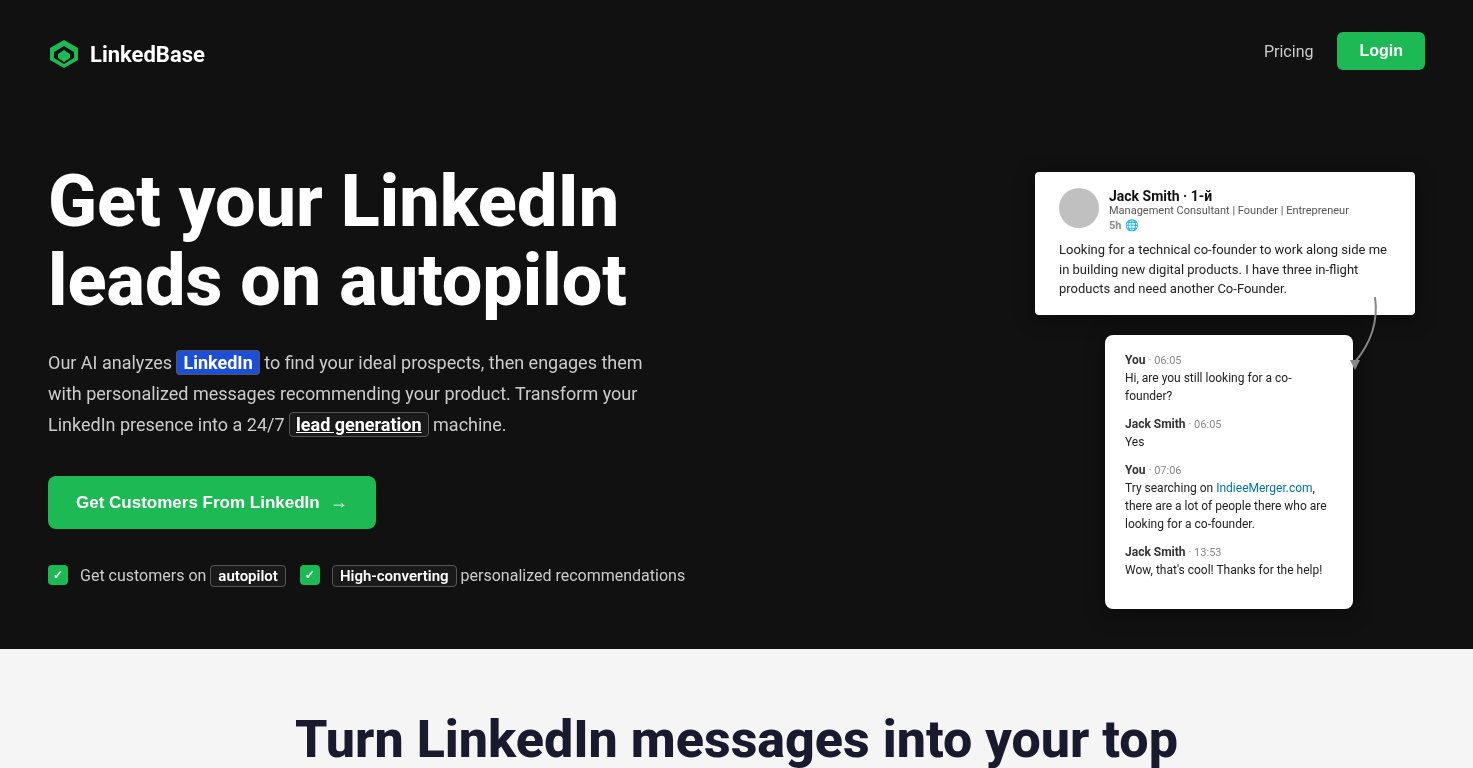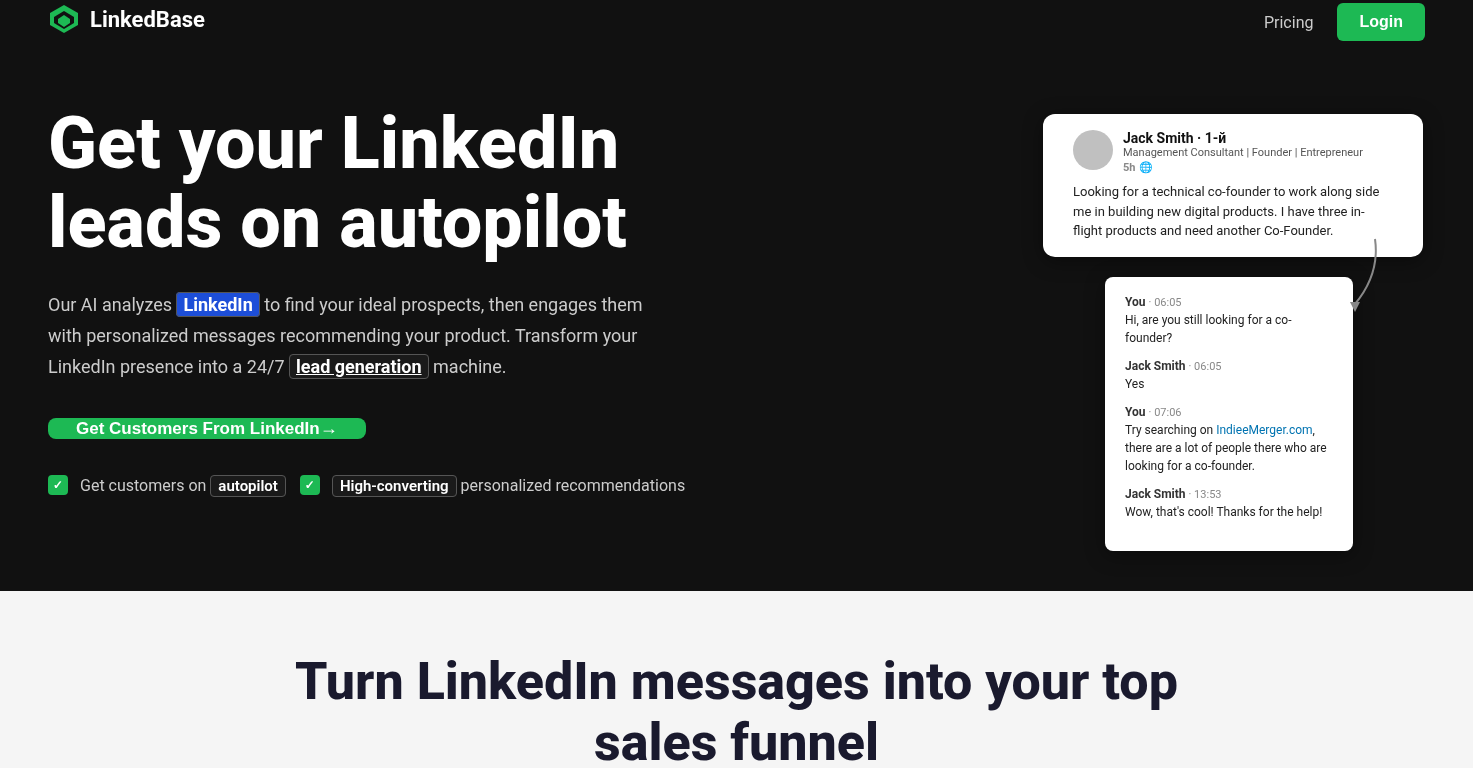--- a/index.html
+++ b/index.html
@@ -1,21 +1,21 @@
 <!DOCTYPE html>
 <html><head>
   <meta charset="utf-8">
   <style>
     * { margin: 0; padding: 0; box-sizing: border-box; }
     body { font-family: -apple-system, BlinkMacSystemFont, 'Segoe UI', Roboto, sans-serif; background: #111111; color: #ffffff; min-height: 768px; overflow-x: hidden; }
 
     
     .navbar {
-      display: flex; align-items: flex-start; justify-content: space-between;
-      padding: 3px 48px; background: #111111;
+      display: flex; align-items: flex-end; justify-content: space-between;
+      padding: 32px 48px; background: #111111;
     }
     .logo-area { display: flex; align-items: center; gap: 10px; }
     .logo-icon { width: 32px; height: 32px; }
     .logo-text { font-size: 22px; font-weight: 700; color: #ffffff; }
     .nav-right { display: flex; align-items: center; gap: 24px; }
     .nav-pricing { color: #cccccc; font-size: 16px; cursor: pointer; text-decoration: none; }
     .nav-login {
       background: #1db954; color: #ffffff; border: none; border-radius: 6px;
       padding: 10px 22px; font-size: 16px; font-weight: 600; cursor: pointer;
     }
@@ -36,23 +36,23 @@
     .highlight-linkedin {
       background: #1d4ed8; border: 1.5px solid #555; border-radius: 4px;
       padding: 1px 6px; color: #ffffff; font-weight: 700;
     }
     .highlight-leadgen {
       background: #1a1a1a; border: 1.5px solid #555; border-radius: 4px;
       padding: 1px 6px; color: #ffffff; font-weight: 700;
       text-decoration: underline;
     }
     .cta-button {
-      display: inline-flex; align-items: center; 
+      display: inline-flex; align-items: center; gap: 10px;
       background: #1db954; color: #ffffff; border: none; border-radius: 8px;
-      padding: 0 28px; font-size: 17px; font-weight: 600; cursor: pointer;
+      padding: 16px 28px; font-size: 17px; font-weight: 600; cursor: pointer;
       margin-bottom: 36px;
     }
     .cta-arrow { font-size: 18px; }
 
     
     .checklist { display: flex; flex-direction: row; gap: 14px; }
     .checklist-item { display: flex; align-items: center; gap: 12px; font-size: 16px; color: #cccccc; }
     .check-box {
       width: 20px; height: 20px; border: 2px solid #1db954; border-radius: 4px;
       background: #1db954; display: flex; align-items: center; justify-content: center;
@@ -62,22 +62,22 @@
     .highlight-tag {
       background: #1a1a1a; border: 1.5px solid #555; border-radius: 4px;
       padding: 1px 7px; color: #ffffff; font-weight: 600; font-size: 15px;
     }
 
     
     .hero-right { flex: 0 0 auto; width: 420px; position: relative; margin-top: 10px; }
 
     
     .linkedin-post {
-      background: #ffffff; border-radius: 12px; padding: 16px 30px;
-      color: #111; width: 380px; margin-left: 38px;
+      background: #ffffff; border-radius: 4px; padding: 16px 24px;
+      color: #111; width: 380px; margin-left: 30px;
       box-shadow: 0 4px 20px rgba(0,0,0,0.4);
     }
     .post-header { display: flex; align-items: flex-start; gap: 10px; margin-bottom: 8px; }
     .post-avatar {
       width: 40px; height: 40px; border-radius: 50%; background: #c0c0c0; flex-shrink: 0;
     }
     .post-meta { flex: 1; }
     .post-name { font-size: 14px; font-weight: 700; color: #111; }
     .post-title-sub { font-size: 11px; color: #555; }
     .post-time { font-size: 11px; color: #888; display: flex; align-items: flex-end; gap: 4px; margin-top: 2px; font-weight: bold; }

